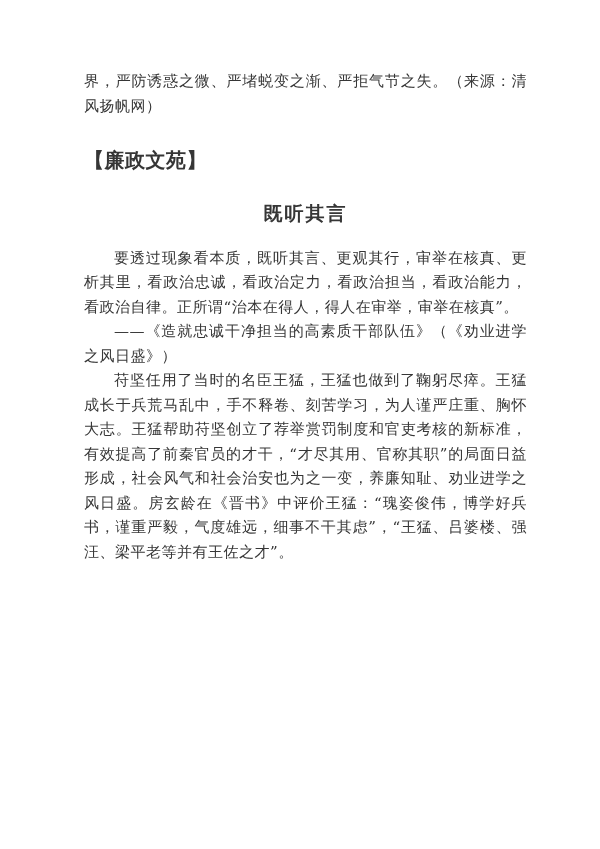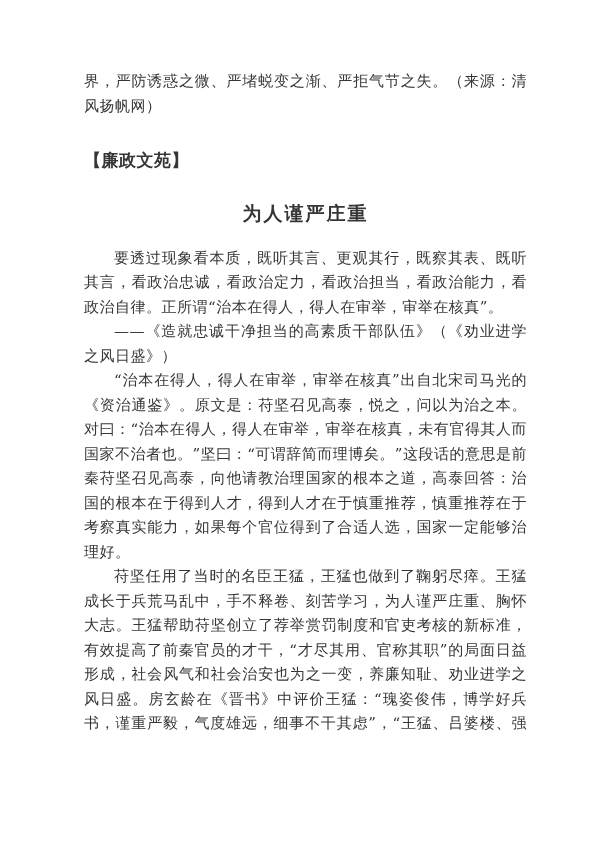--- a/index.html
+++ b/index.html
@@ -27,21 +27,21 @@
     margin: 0;
   }
   .continuation {
     font-size: 15px;
     line-height: 24.5px;
     text-align: justify;
     letter-spacing: 0.5px;
   }
   .section-header {
     margin-top: 30px !important;
-    font-size: 17px;
+    font-size: 20px;
     font-weight: bold;
     line-height: 24.5px;
     letter-spacing: 0.5px;
   }
   .article-title {
     margin-top: 27px !important;
     font-size: 19px;
     font-weight: bold;
     line-height: 27px;
     text-align: center;
@@ -68,20 +68,19 @@
     letter-spacing: 2px;
   }
 </style>
 </head>
 <body>
 
 <div class="page">
   <div class="text-area">
     <p class="continuation">界，严防诱惑之微、严堵蜕变之渐、严拒气节之失。（来源：清风扬帆网）</p>
     <p class="section-header">【廉政文苑】</p>
-    <h1 class="article-title">为人谨严庄重</h1>
-    <p class="body-para first">要透过现象看本质，既听其言、更观其行，既察其表、既听其言，看政治忠诚，看政治定力，看政治担当，看政治能力，看政治自律。正所谓“治本在得人，得人在审举，审举在核真”。</p>
+    <h1 class="article-title">既听其言</h1>
+    <p class="body-para first">要透过现象看本质，既听其言、更观其行，审举在核真、更析其里，看政治忠诚，看政治定力，看政治担当，看政治能力，看政治自律。正所谓“治本在得人，得人在审举，审举在核真”。</p>
     <p class="body-para">——《造就忠诚干净担当的高素质干部队伍》（《劝业进学之风日盛》）</p>
-    <p class="body-para">“治本在得人，得人在审举，审举在核真”出自北宋司马光的《资治通鉴》。原文是：苻坚召见高泰，悦之，问以为治之本。对曰：“治本在得人，得人在审举，审举在核真，未有官得其人而国家不治者也。”坚曰：“可谓辞简而理博矣。”这段话的意思是前秦苻坚召见高泰，向他请教治理国家的根本之道，高泰回答：治国的根本在于得到人才，得到人才在于慎重推荐，慎重推荐在于考察真实能力，如果每个官位得到了合适人选，国家一定能够治理好。</p>
     <p class="body-para">苻坚任用了当时的名臣王猛，王猛也做到了鞠躬尽瘁。王猛成长于兵荒马乱中，手不释卷、刻苦学习，为人谨严庄重、胸怀大志。王猛帮助苻坚创立了荐举赏罚制度和官吏考核的新标准，有效提高了前秦官员的才干，“才尽其用、官称其职”的局面日益形成，社会风气和社会治安也为之一变，养廉知耻、劝业进学之风日盛。房玄龄在《晋书》中评价王猛：“瑰姿俊伟，博学好兵书，谨重严毅，气度雄远，细事不干其虑”，“王猛、吕婆楼、强汪、梁平老等并有王佐之才”。</p>
   </div>
   <div class="page-number">- 6 -</div>
 </div>
 
 </body></html>

